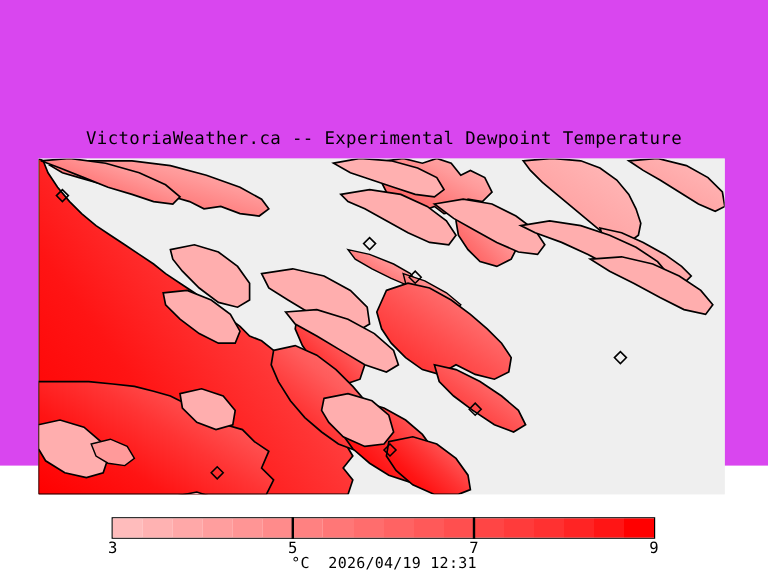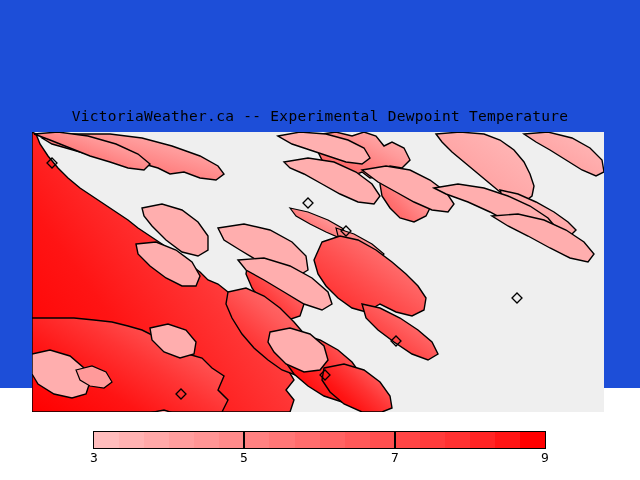--- a/index.html
+++ b/index.html
@@ -1,19 +1,19 @@
 <!DOCTYPE html>
 <html><head>
 <meta charset="utf-8">
 <style>
   html,body{margin:0;padding:0;background:#ffffff;}
   body{width:640px;height:480px;overflow:hidden;
        font-family:"DejaVu Sans Mono","Liberation Mono",monospace;}
 
-  #page{position:relative;width:640px;height:388px;background:#1d4ed8;}
+  #page{position:relative;width:640px;height:388px;background:#d946ef;}
 
   
   #title{
     position:absolute;left:0;top:108px;width:640px;
     text-align:center;
     font-family:"DejaVu Sans Mono","Liberation Mono",monospace;
     font-size:14.5px;letter-spacing:0.3px;color:#000000;
     white-space:pre;
   }
 
@@ -231,14 +231,15 @@
       </div>
     <div class="cbar-divider" style="left:150px"></div>
     <div class="cbar-divider" style="left:301px"></div>
   </div>
 
   <div class="cb-tick-label" style="left:90px">3</div>
   <div class="cb-tick-label" style="left:240px">5</div>
   <div class="cb-tick-label" style="left:391px">7</div>
   <div class="cb-tick-label" style="left:541px">9</div>
 
+  <div id="cbar-caption">°C  2026/04/19 12:31</div>
 
 </div>
 
 </body></html>

